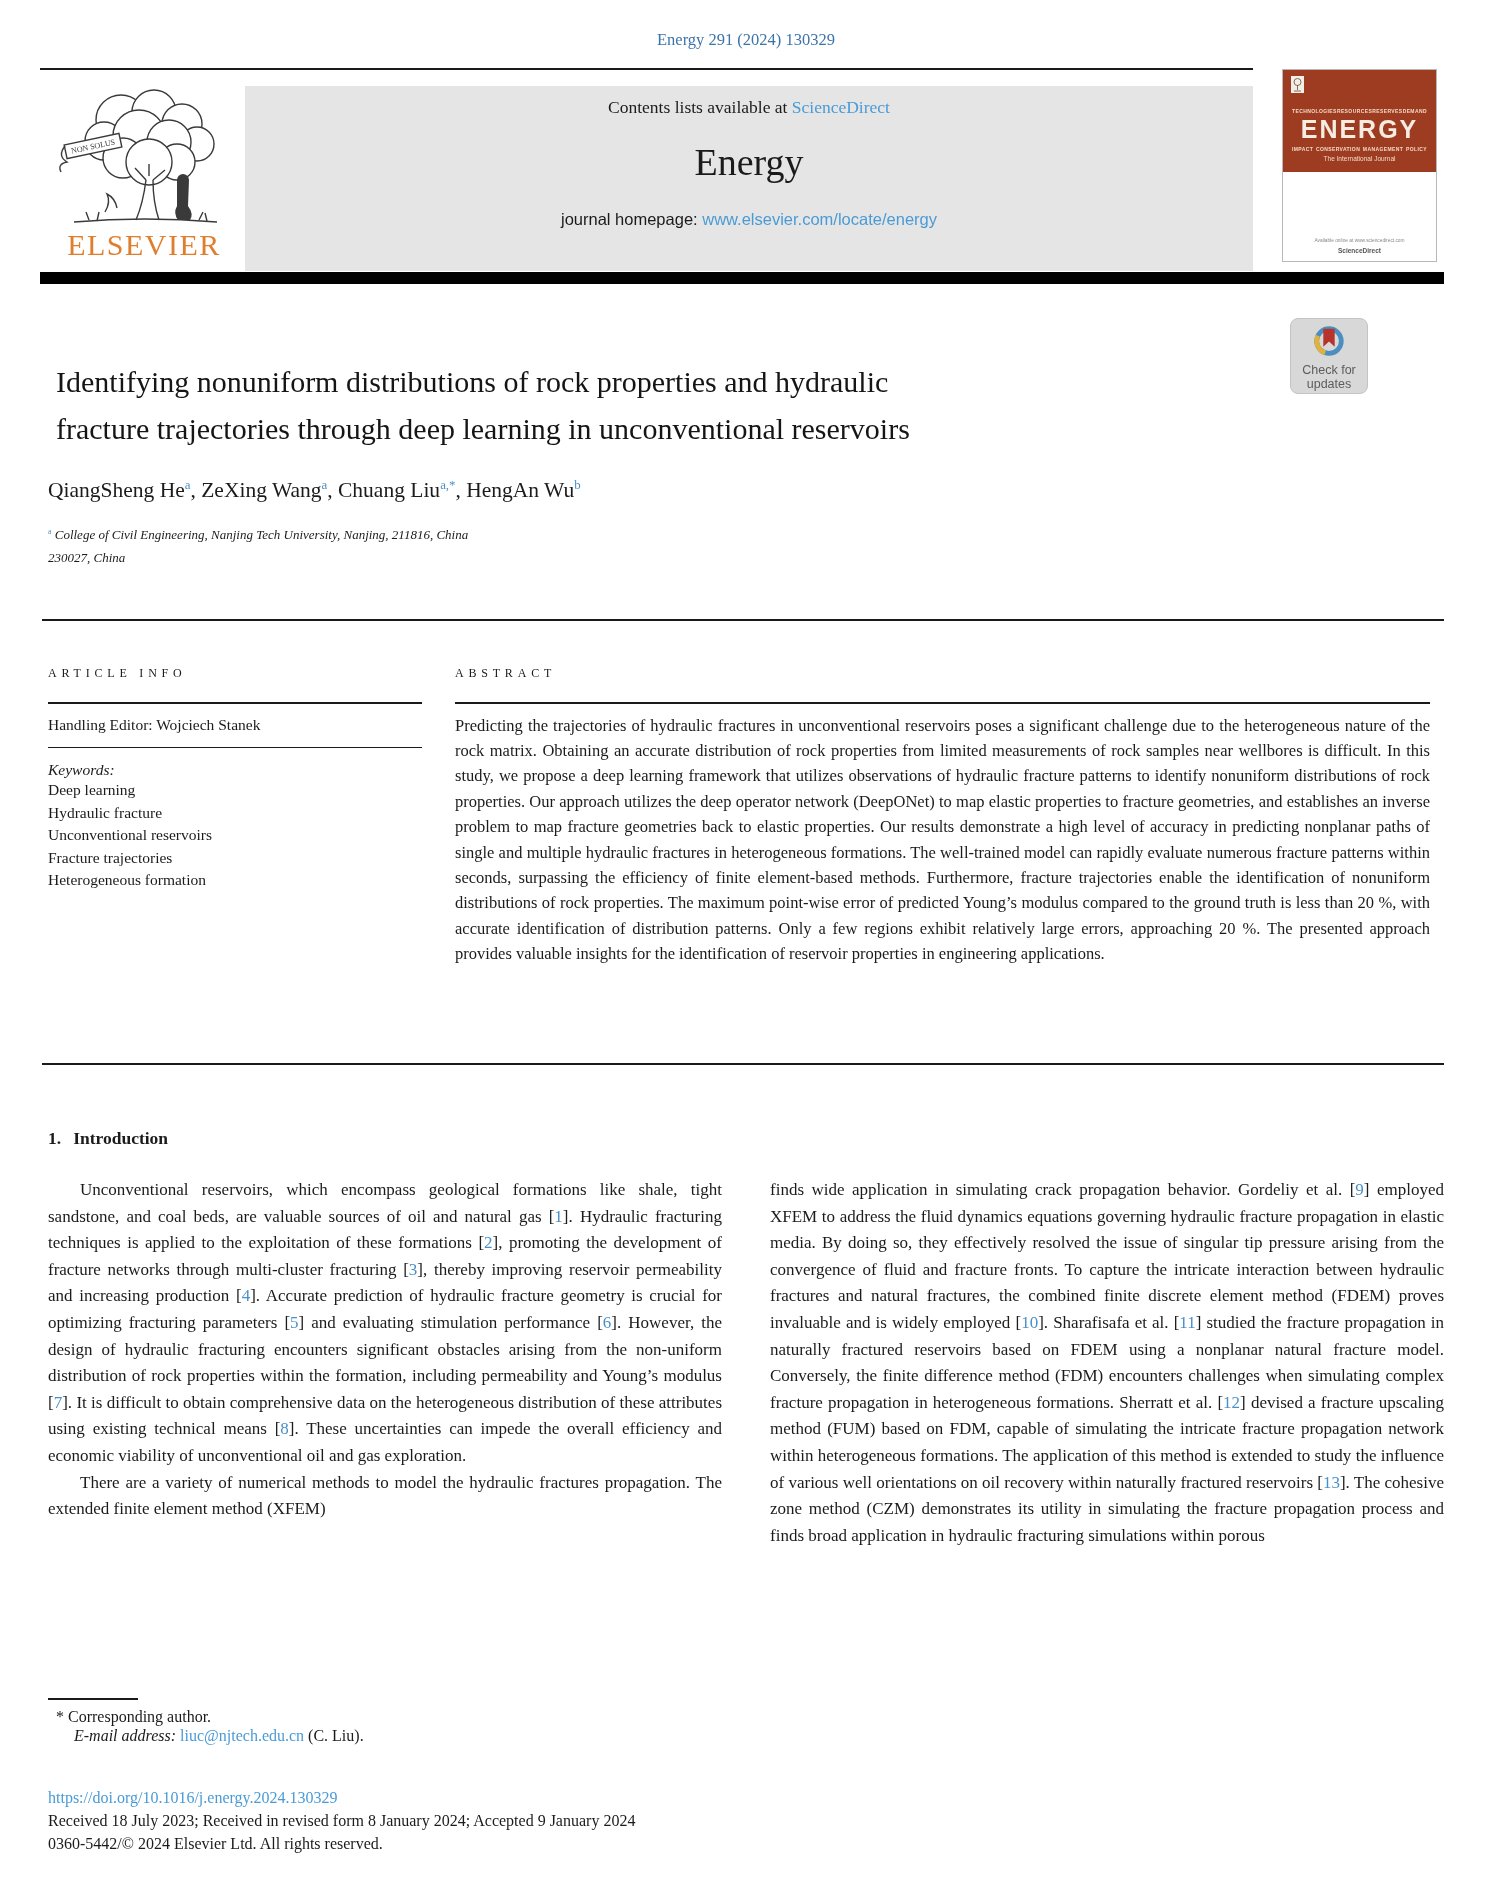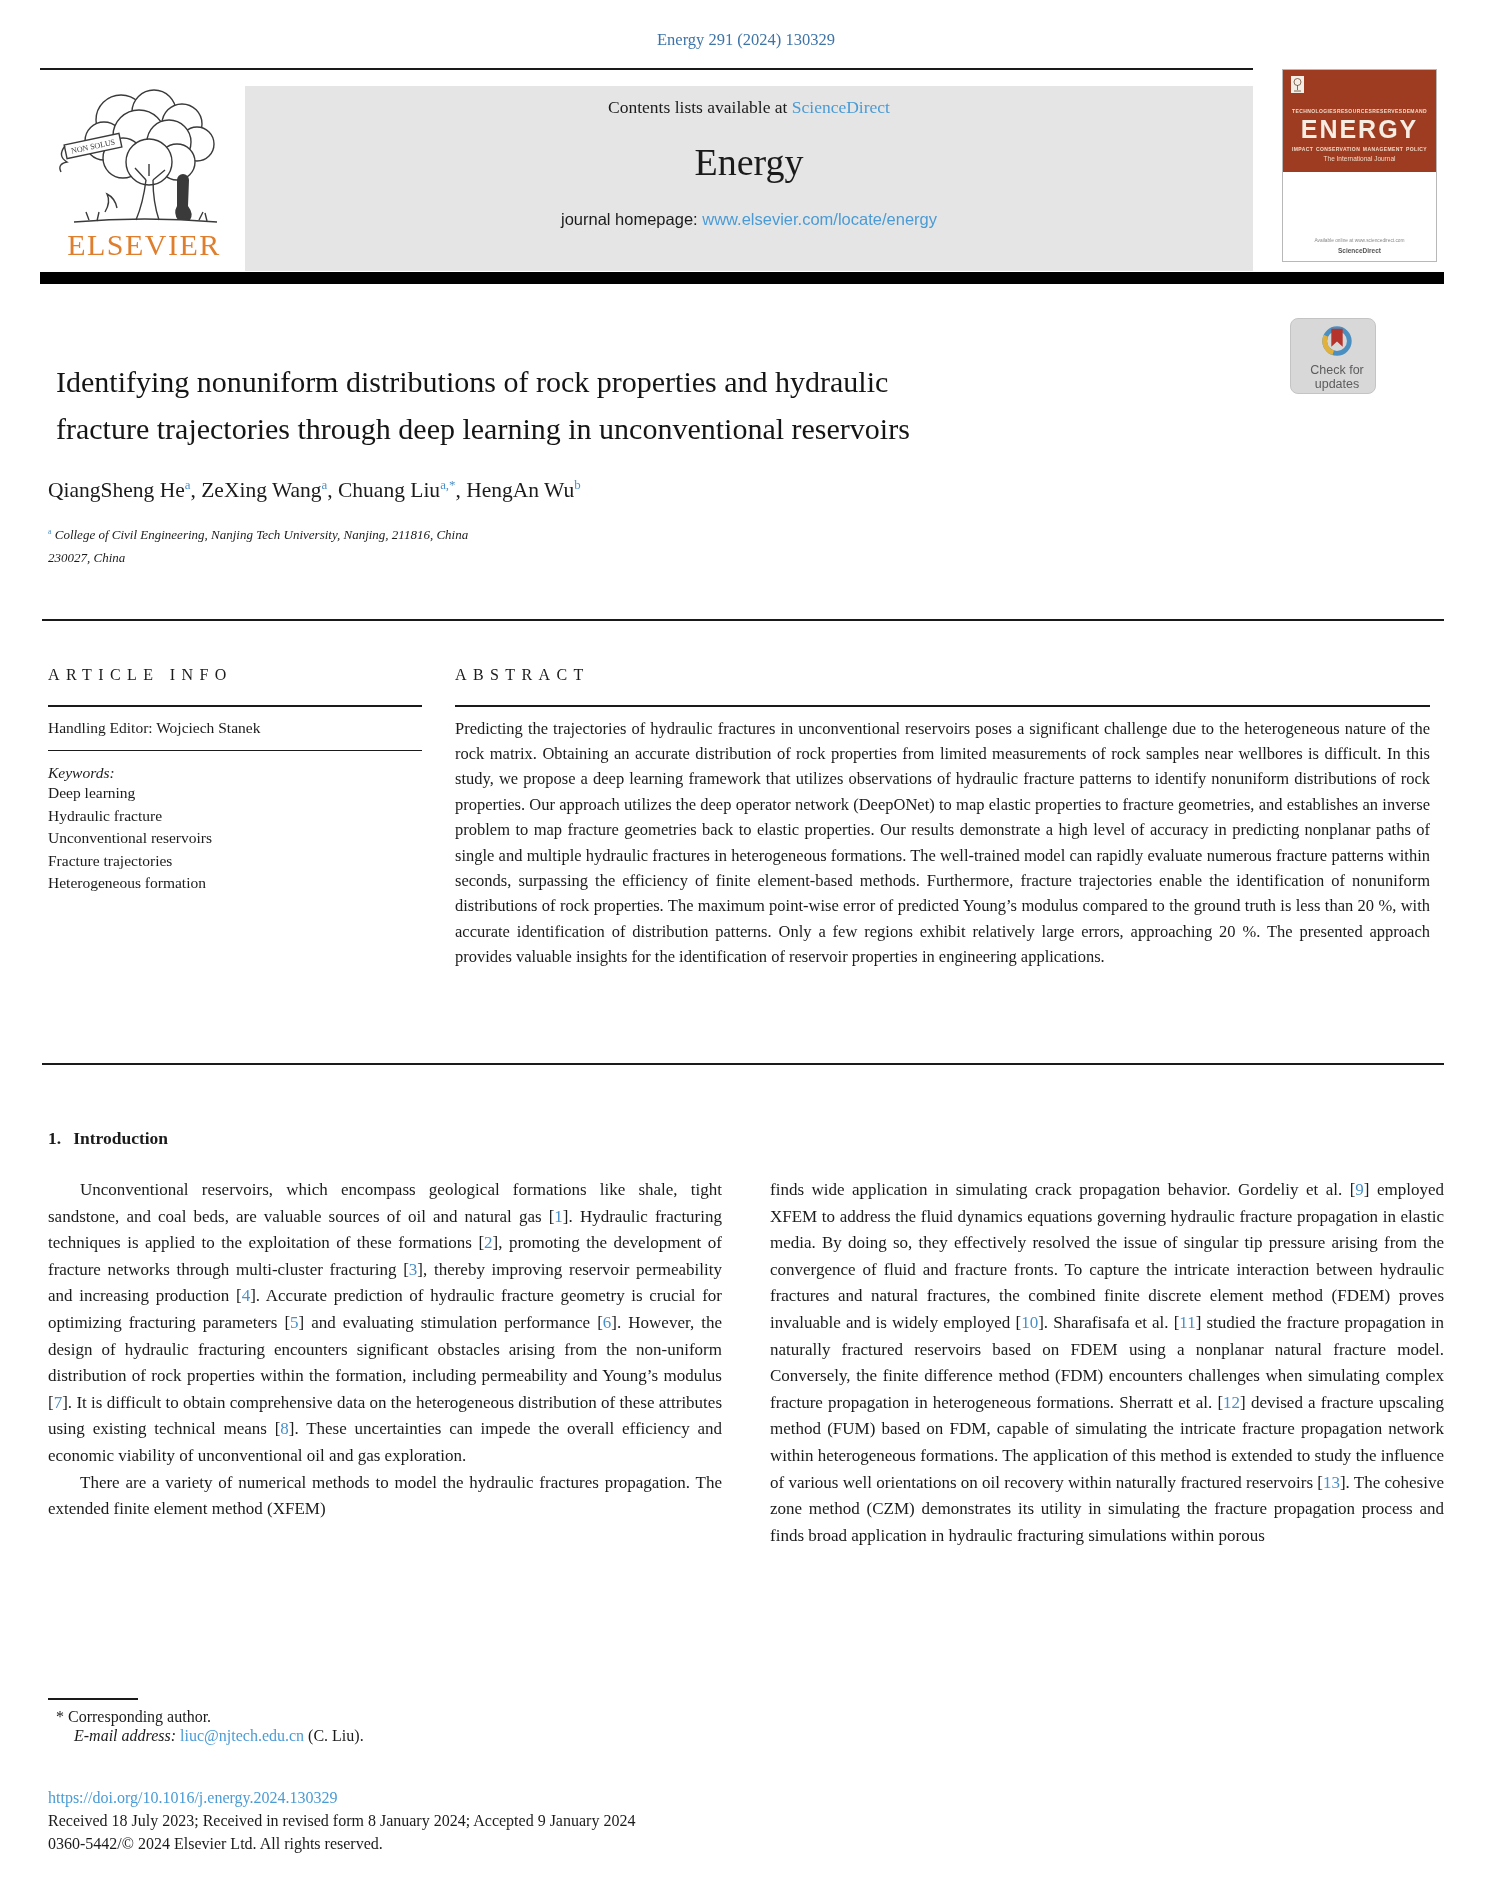--- a/index.html
+++ b/index.html
@@ -45,35 +45,35 @@
     text-shadow:1px 0 0 var(--cover_bg); }
   .cover-subtitle { text-align:center; font-size:6.5px; color:#f2d9c6; margin-top:3px; }
   .cover-bottom { position:relative; height:88px; }
   .cover-foot1 { position:absolute; bottom:17px; width:100%; text-align:center;
     font-size:4.8px; color:#888; }
   .cover-foot2 { position:absolute; bottom:6px; width:100%; text-align:center;
     font-size:6.5px; font-weight:bold; color:#555; }
 
   
   .badge { top:318px; left:1290px; width:76px; height:74px; background:#d8d8d8;
-    border:1px solid #c4c4c4; border-radius:8px; text-align:center; cursor:pointer;padding-left:8px; }
+    border:1px solid #c4c4c4; border-radius:8px; text-align:center; cursor:pointer; }
   .badge svg { margin-top:5px; }
   .badge-text { font-family:"Liberation Sans", sans-serif; font-size:12.5px;
     line-height:13.5px; color:#5c5c5c; margin-top:0px; }
 
   
   .title-block { top:358px; left:56px; width:1180px; font-size:30px; line-height:47px;
     color:#151515; }
   .authors { top:478px; left:48px; width:1300px; font-size:21.5px; }
   .affils { top:521px; left:48px; width:1180px; font-size:13px; font-style:italic;
     line-height:22.5px; }
 
   
   .artinfo { top:666px; left:48px; width:374px; }
-  .colhead { font-size:16px; letter-spacing:.4em; font-style:normal; }
+  .colhead { font-size:12px; letter-spacing:.4em; font-style:normal; }
   .hr { height:1.5px; background:#1a1a1a; }
   .artinfo .hr1 { margin-top:21px; }
   .editor { margin-top:12px; font-size:15.5px; }
   .artinfo .hr2 { margin-top:13px; }
   .kw-label { margin-top:13px; font-size:15.5px; font-style:italic; }
   .kw-item { font-size:15.5px; line-height:22.5px; }
 
   
   .abstract-col { top:666px; left:455px; width:975px; }
   .abstract-col .hr1 { margin-top:21px; }

